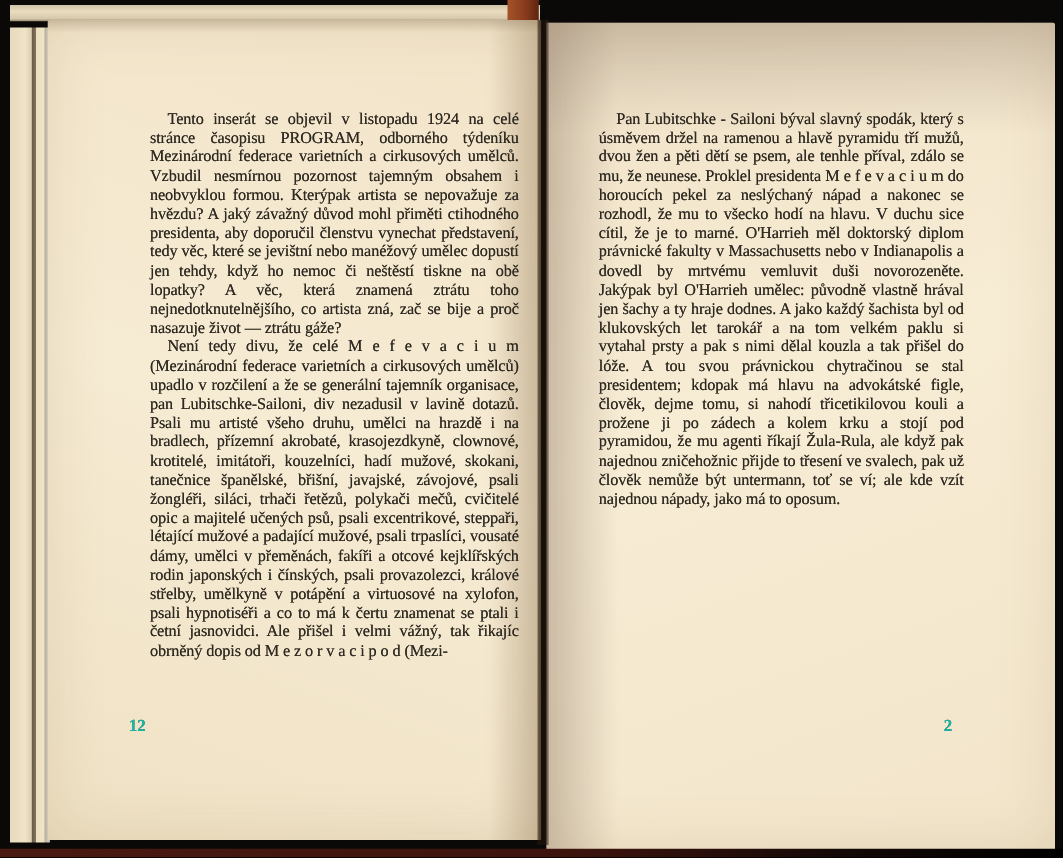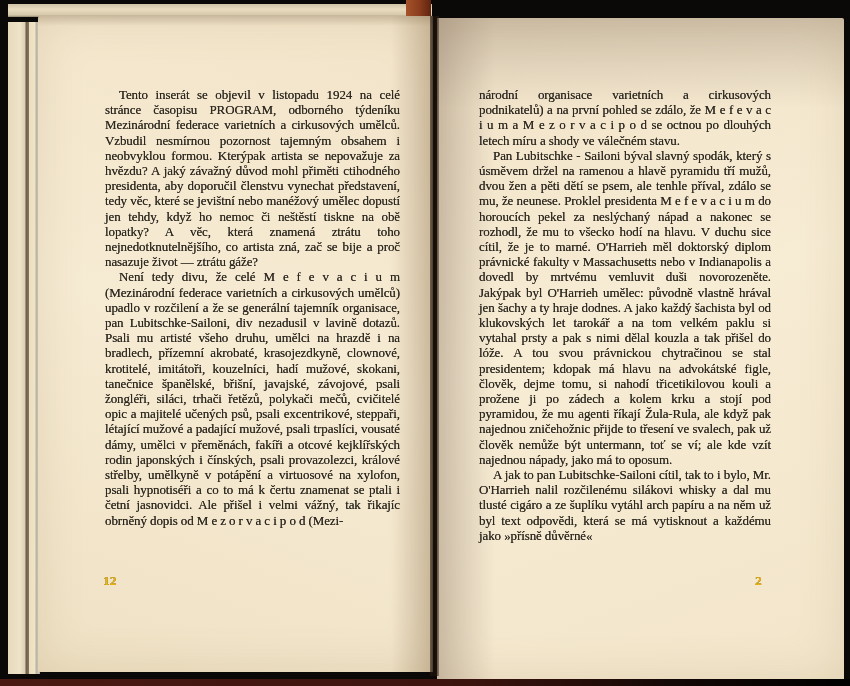--- a/index.html
+++ b/index.html
@@ -64,25 +64,25 @@
     color:#2e2921;
     font-size:13px;
     line-height:15.2px;
     text-align:justify;
     letter-spacing:-0.1px;
     text-shadow:0 0 0.5px rgba(46,41,33,0.85);
     hyphens:none;
   }
   .textcol p{margin:0;padding:0;}
   .textcol p.ind{text-indent:14px;}
-  .col-left{left:105px;top:87px;width:295px;}
+  .col-left{left:120px;top:87px;width:295px;}
   .col-right{left:479px;top:87px;width:292px;}
   .pagenum{
     position:absolute;top:573px;
-    color:#eab308;font-size:13.5px;font-weight:bold;
+    color:#14b8a6;font-size:13.5px;font-weight:bold;
     text-shadow:0 0 0.5px rgba(46,41,33,0.85);
   }
   .num-left{left:103px;}
   .num-right{left:755px;}
 </style>
 </head>
 <body>
 
 <div class="stage">
 
@@ -93,22 +93,20 @@
   <div class="page left"></div>
   <div class="page right"></div>
   <div class="gutter"></div>
 
   <div class="textcol col-left">
     <p class="ind">Tento inserát se objevil v listopadu 1924 na celé stránce časopisu PROGRAM, odborného týdeníku Mezinárodní federace varietních a cirkusových umělců. Vzbudil nesmírnou pozornost tajemným obsahem i neobvyklou formou. Kterýpak artista se nepovažuje za hvězdu? A jaký závažný důvod mohl přiměti ctihodného presidenta, aby doporučil členstvu vynechat představení, tedy věc, které se jevištní nebo manéžový umělec dopustí jen tehdy, když ho nemoc či neštěstí tiskne na obě lopatky? A věc, která znamená ztrátu toho nejnedotknutelnějšího, co artista zná, zač se bije a proč nasazuje život — ztrátu gáže?</p>
     <p class="ind">Není tedy divu, že celé M e f e v a c i u m (Mezinárodní federace varietních a cirkusových umělců) upadlo v rozčilení a že se generální tajemník organisace, pan Lubitschke-Sailoni, div nezadusil v lavině dotazů. Psali mu artisté všeho druhu, umělci na hrazdě i na bradlech, přízemní akrobaté, krasojezdkyně, clownové, krotitelé, imitátoři, kouzelníci, hadí mužové, skokani, tanečnice španělské, břišní, javajské, závojové, psali žongléři, siláci, trhači řetězů, polykači mečů, cvičitelé opic a majitelé učených psů, psali excentrikové, steppaři, létající mužové a padající mužové, psali trpaslíci, vousaté dámy, umělci v přeměnách, fakíři a otcové kejklířských rodin japonských i čínských, psali provazolezci, králové střelby, umělkyně v potápění a virtuosové na xylofon, psali hypnotiséři a co to má k čertu znamenat se ptali i četní jasnovidci. Ale přišel i velmi vážný, tak řikajíc obrněný dopis od M e z o r v a c i p o d (Mezi-</p>
   </div>
 
   <div class="textcol col-right">
-    <p>národní organisace varietních a cirkusových podnikatelů) a na první pohled se zdálo, že M e f e v a c i u m a M e z o r v a c i p o d se octnou po dlouhých letech míru a shody ve válečném stavu.</p>
     <p class="ind">Pan Lubitschke - Sailoni býval slavný spodák, který s úsměvem držel na ramenou a hlavě pyramidu tří mužů, dvou žen a pěti dětí se psem, ale tenhle příval, zdálo se mu, že neunese. Proklel presidenta M e f e v a c i u m do horoucích pekel za neslýchaný nápad a nakonec se rozhodl, že mu to všecko hodí na hlavu. V duchu sice cítil, že je to marné. O'Harrieh měl doktorský diplom právnické fakulty v Massachusetts nebo v Indianapolis a dovedl by mrtvému vemluvit duši novorozeněte. Jakýpak byl O'Harrieh umělec: původně vlastně hrával jen šachy a ty hraje dodnes. A jako každý šachista byl od klukovských let tarokář a na tom velkém paklu si vytahal prsty a pak s nimi dělal kouzla a tak přišel do lóže. A tou svou právnickou chytračinou se stal presidentem; kdopak má hlavu na advokátské figle, člověk, dejme tomu, si nahodí třicetikilovou kouli a prožene ji po zádech a kolem krku a stojí pod pyramidou, že mu agenti říkají Žula-Rula, ale když pak najednou zničehožnic přijde to třesení ve svalech, pak už člověk nemůže být untermann, toť se ví; ale kde vzít najednou nápady, jako má to oposum.</p>
-    <p class="ind">A jak to pan Lubitschke-Sailoni cítil, tak to i bylo, Mr. O'Harrieh nalil rozčilenému silákovi whisky a dal mu tlusté cigáro a ze šuplíku vytáhl arch papíru a na něm už byl text odpovědi, která se má vytisknout a každému jako »přísně důvěrné«</p>
   </div>
 
   <div class="pagenum num-left">12</div>
   <div class="pagenum num-right">2</div>
 
   <div class="bottom-edge"></div>
 </div>
 
 </body></html>

